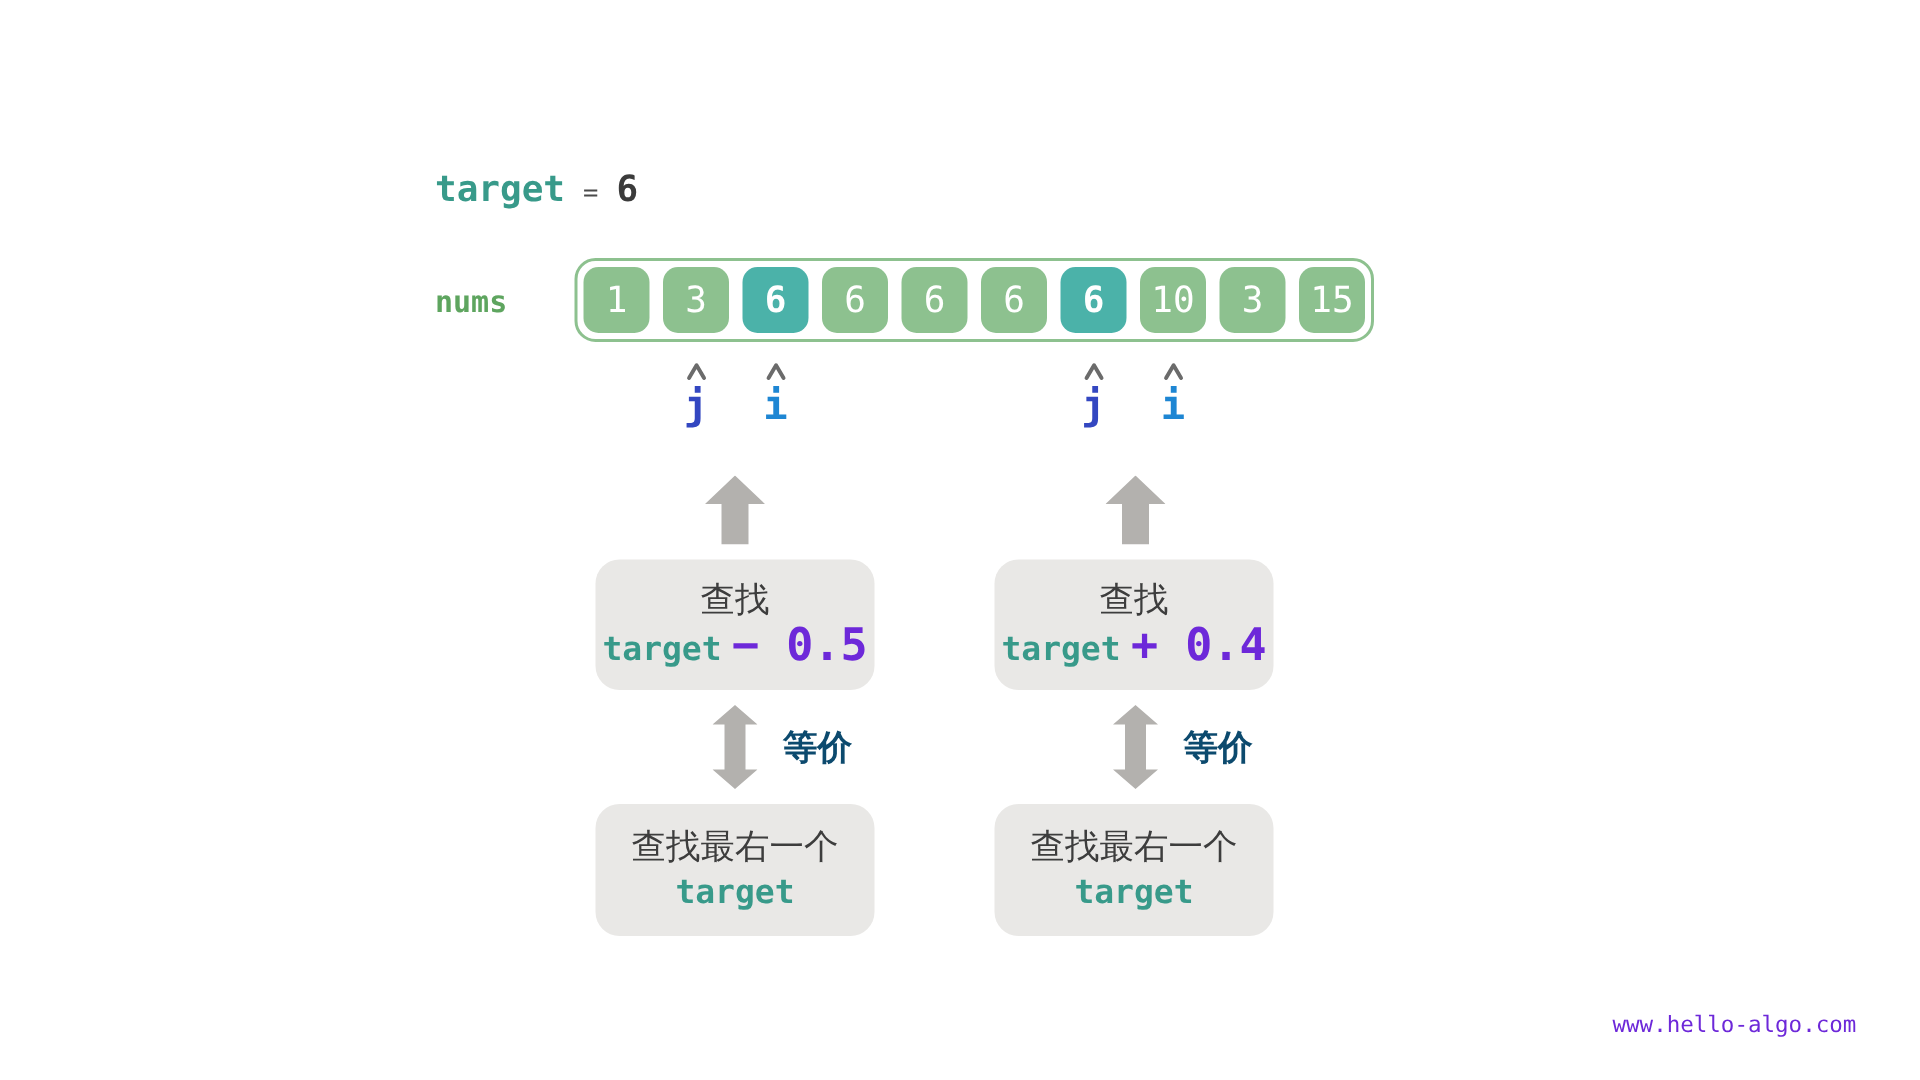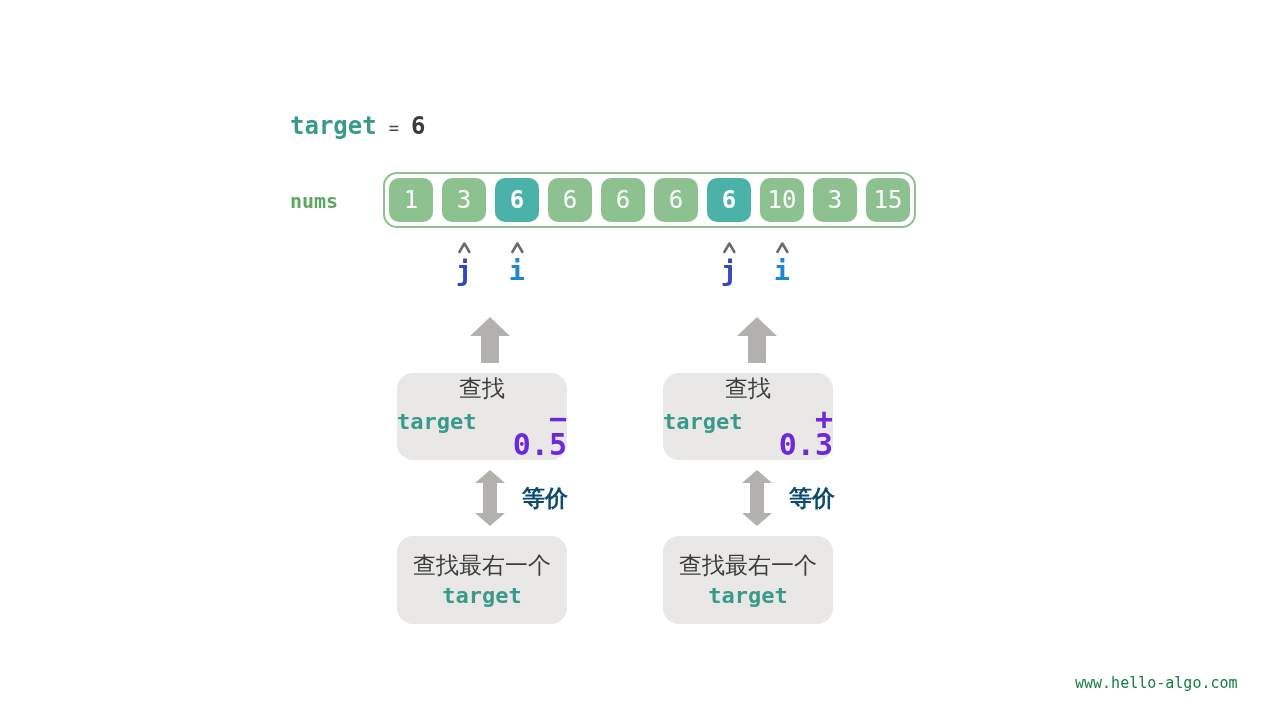--- a/index.html
+++ b/index.html
@@ -7,21 +7,20 @@
     padding: 0;
     background: #ffffff;
     font-family: "DejaVu Sans", sans-serif;
   }
   .canvas {
     position: relative;
     width: 1280px;
     height: 720px;
     background: #ffffff;
     overflow: hidden;
-    text-align: right;
   }
 
   
   .target-line {
     position: absolute;
     left: 290px;
     top: 112px;
     display: flex;
     align-items: baseline;
   }
@@ -119,21 +118,21 @@
     position: absolute;
     font-size: 23px;
     font-weight: bold;
     color: #0c4a6e;
     top: 483px;
   }
 
   
   .flow-box {
     position: absolute;
-    width: 170px;
+    width: 186px;
     background: #e9e8e6;
     border-radius: 16px;
     display: flex;
     flex-direction: column;
     align-items: center;
     justify-content: center;
     gap: 5px;
   }
   .flow-box.row1 { top: 373px; height: 87px; }
   .flow-box.row2 { top: 536px; height: 88px; }
@@ -163,21 +162,21 @@
     color: #6d28d9;
   }
 
   
   .watermark {
     position: absolute;
     left: 1075px;
     top: 674px;
     font-family: "DejaVu Sans Mono", monospace;
     font-size: 15px;
-    color: #15803d;
+    color: #6d28d9;
   }
 </style>
 </head>
 <body>
 
 <div class="canvas">
 
   <div class="target-line">
     <span class="target-kw">target</span>
     <span class="equals">=</span>
@@ -235,21 +234,21 @@
     <div class="box-zh">查找</div>
     <div class="box-expr">
       <span class="box-target">target</span>
       <span class="box-op">− 0.5</span>
     </div>
   </div>
   <div class="flow-box row1 right">
     <div class="box-zh">查找</div>
     <div class="box-expr">
       <span class="box-target">target</span>
-      <span class="box-op">+ 0.3</span>
+      <span class="box-op">+ 0.4</span>
     </div>
   </div>
 
   <svg class="equiv-arrow" style="left:490px" width="30" height="56" viewBox="0 0 30 56">
     <polygon points="15,0 30,13 22,13 22,43 30,43 15,56 0,43 8,43 8,13 0,13" fill="#b3b1ae"></polygon>
   </svg>
   <svg class="equiv-arrow" style="left:757px" width="30" height="56" viewBox="0 0 30 56">
     <polygon points="15,0 30,13 22,13 22,43 30,43 15,56 0,43 8,43 8,13 0,13" fill="#b3b1ae"></polygon>
   </svg>
   <div class="equiv-label" style="left:522px">等价</div>

